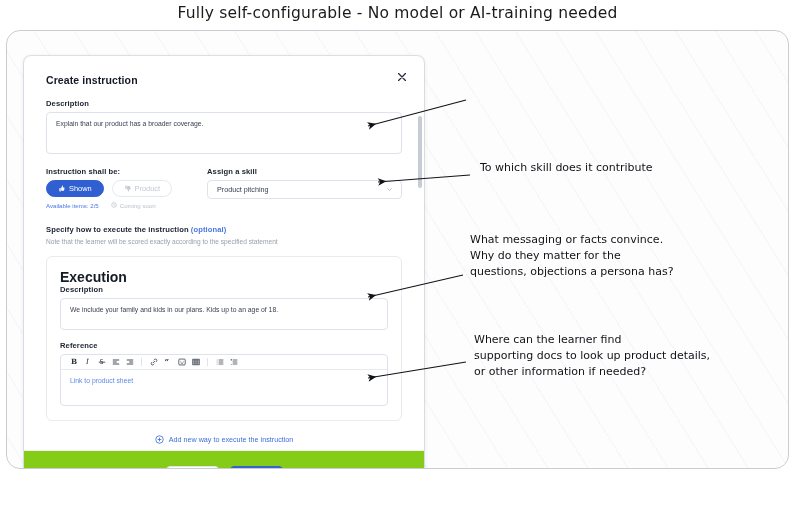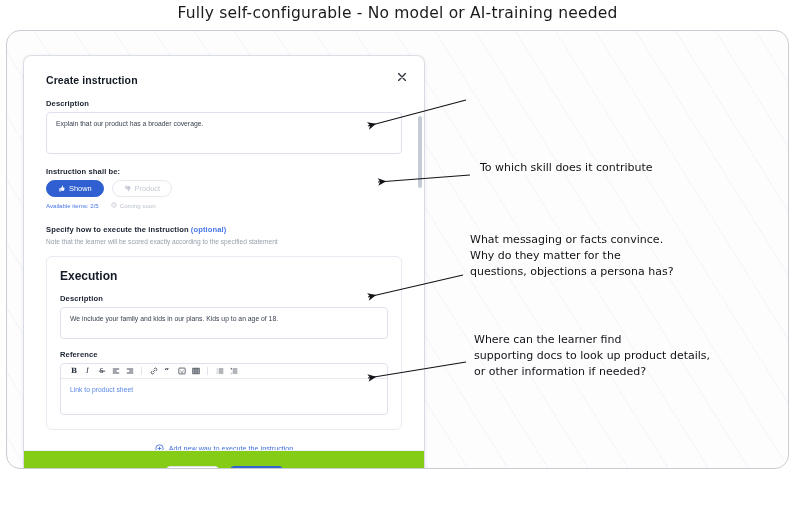--- a/index.html
+++ b/index.html
@@ -171,24 +171,23 @@
 
   
   .exec-card {
     margin-top: 11px;
     border: 1px solid #e7ebf2;
     border-radius: 6px;
     padding: 12px 13px 14px 13px;
     background: #fff;
   }
   .exec-title {
-    font-size: 12px;
+    font-size: 14px;
     font-weight: bold;
     color: #141a26;
-    margin-bottom: 11px;
   }
   .exec-desc-box { height: 32px; }
 
   .rte {
     margin-top: 4px;
     border: 1px solid #dde2ec;
     border-radius: 4px;
     overflow: hidden;
     background: #fff;
   }
@@ -345,20 +344,31 @@
                   <svg viewBox="0 0 12 12" width="6" height="6" fill="none" stroke="currentColor" stroke-width="1.4">
                     <circle cx="6" cy="6" r="4.6"></circle>
                       <path d="M6 3.6V6l1.7 1"></path>
                   </svg>
                 </span>
                 <span>Coming soon</span>
               </span>
             </div>
           </div>
 
+          <div class="col-skill">
+            <div class="field-label">Assign a skill</div>
+            <div class="select-box">
+              <span>Product pitching</span>
+              <span class="select-caret">
+                <svg viewBox="0 0 10 10" width="7" height="7" fill="none" stroke="currentColor" stroke-width="1.2">
+                  <path d="M2 4 L5 7 L8 4"></path>
+                </svg>
+              </span>
+            </div>
+          </div>
         </div>
 
         <div class="section-head">
           <div class="field-label">
             <span>Specify how to execute the instruction</span>
             <span class="optional-tag">(optional)</span>
           </div>
           <div class="hint-text">Note that the learner will be scored exactly according to the specified statement</div>
         </div>
 

